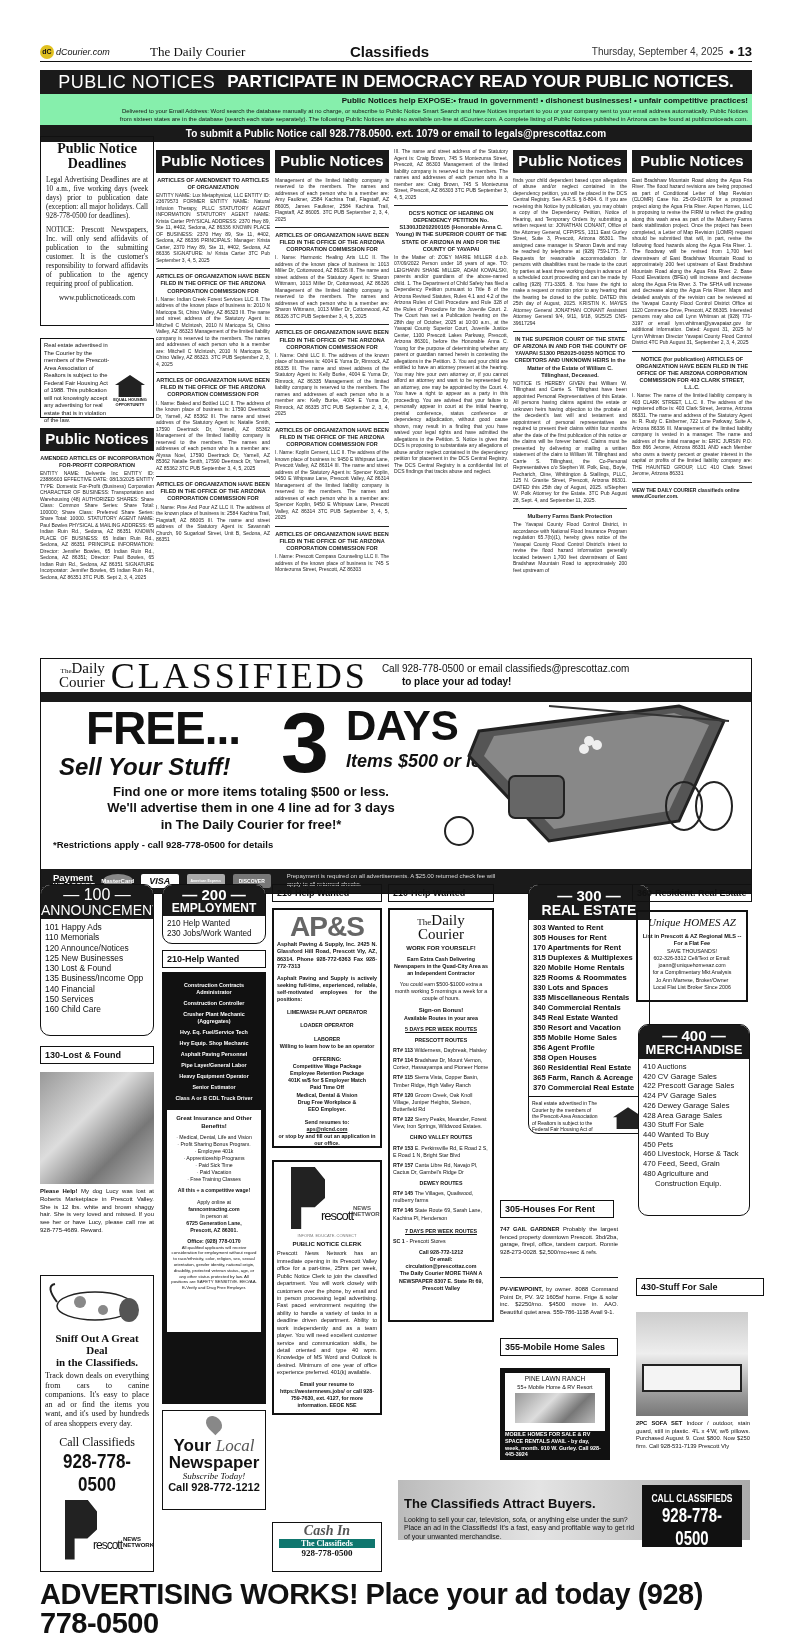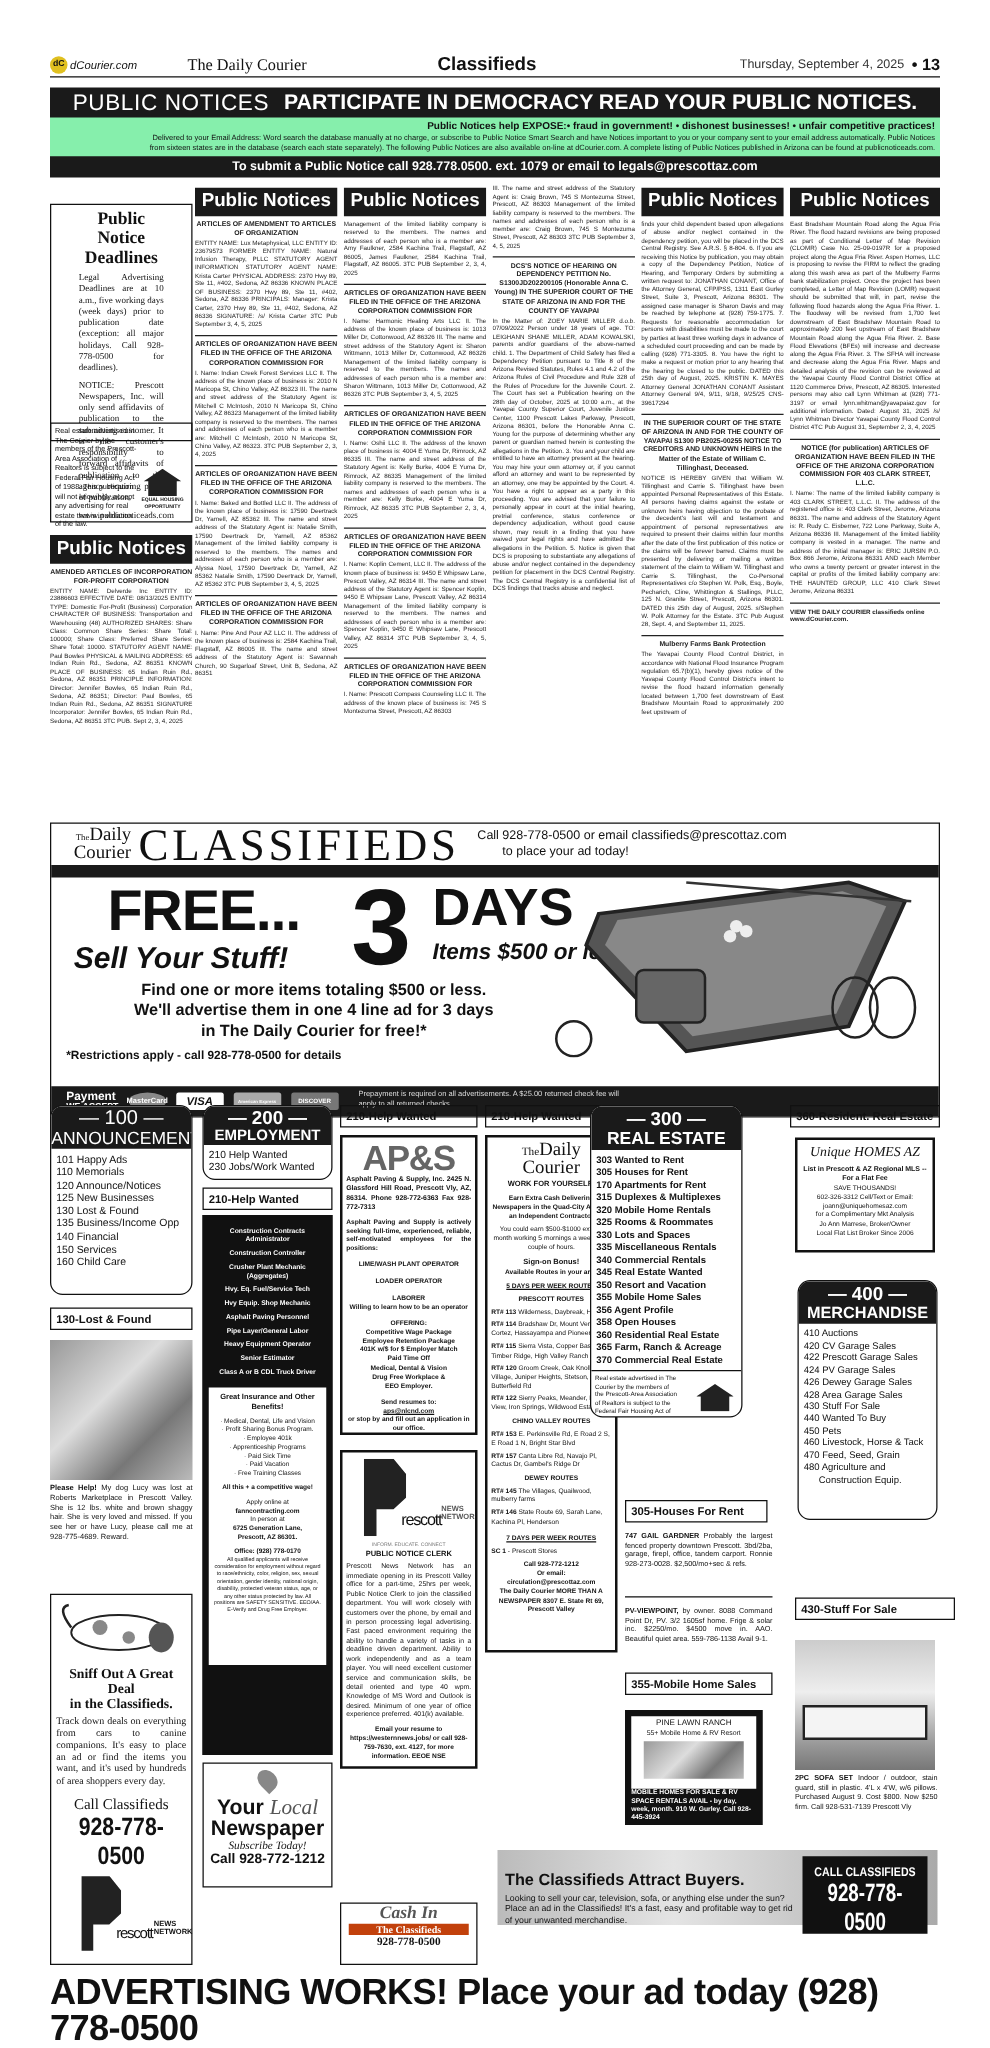--- a/index.html
+++ b/index.html
@@ -17,21 +17,21 @@
 .pnbar .t1 .a{font-size:18px;font-weight:normal;letter-spacing:.5px}
 .pnbar .t1 .b{font-size:17px;font-weight:bold}
 .pnbar .mid{background:#86efac;color:#111;padding:2px 4px;font-size:6px;text-align:right;line-height:1.35}
 .pnbar .mid .h{font-size:8px;font-weight:bold}
 .pnbar .t3{text-align:center;font-size:10px;font-weight:bold;padding-top:3px}
 .col{position:absolute;top:150px;width:114px;font-size:5px;line-height:1.3;color:#222;overflow:hidden}
 .pnh{background:#1a1a1a;color:#fff;font-weight:bold;font-size:15px;text-align:center;padding:1px 0 2px;margin-bottom:4px}
 .art h5{font-size:5.5px;text-align:center;font-weight:bold;margin:3px 0 1px}
 .art p{text-align:justify;margin-bottom:1px}
 .art{border-bottom:1px solid #222;padding-bottom:4px;margin-bottom:4px}
-.dead{left:40px;top:163px;width:114px;height:190px;border:1.5px solid #111;padding:4px 22px;font-family:"Liberation Serif",serif}
+.dead{left:40px;top:136px;width:114px;height:190px;border:1.5px solid #111;padding:4px 5px;font-family:"Liberation Serif",serif}
 .dead h2{font-size:14px;text-align:center;line-height:1.1;margin-bottom:4px}
 .dead p{font-size:7.2px;line-height:1.25;text-align:justify;margin-bottom:5px}
 .eho{left:40px;top:338px;width:114px;height:80px;border:1.5px solid #111;padding:3px;font-size:5.8px;line-height:1.3}
 .eho .logo{position:absolute;right:4px;bottom:4px;width:38px;height:38px;text-align:center;font-size:4px;font-weight:bold}
 .eho .house{width:30px;height:22px;margin:0 auto;background:#222;clip-path:polygon(50% 0,100% 45%,88% 45%,88% 100%,12% 100%,12% 45%,0 45%)}
 .cls{left:40px;top:658px;width:712px;height:236px;border:1.5px solid #111}
 .cls .top{height:33px;display:flex;align-items:center;padding-left:18px}
 .cls .brand{font-family:"Liberation Serif",serif;font-size:12px;line-height:.9;text-align:right;margin-right:6px}
 .cls .big{font-family:"Liberation Serif",serif;font-size:36px;letter-spacing:3px;font-weight:normal}
 .cls .call{margin-left:14px;font-size:10px;line-height:1.25}
@@ -182,21 +182,21 @@
     </div>
   <div style="font-weight:bold">VIEW THE DAILY COURIER classifieds online www.dCourier.com.</div>
 </div>
 
 <div class="abs cls">
   <div class="top">
     <div class="brand"><span style="font-size:7px">The</span><span style="font-size:15px">Daily</span><br><span style="font-size:15px">Courier</span></div>
     <div class="big">CLASSIFIEDS</div>
     <div class="call">
         <div>Call 928-778-0500 or email classifieds@prescottaz.com</div>
-        <div style="font-weight:normal;padding-left:20px">to place your ad today!</div>
+        <div style="font-weight:bold;padding-left:20px">to place your ad today!</div>
       </div>
   </div>
   <div class="bar"></div>
   <div class="free">FREE...</div>
   <div class="three">3</div>
   <div class="days">DAYS</div>
   <div class="sell">Sell Your Stuff!</div>
   <div class="items">Items $500 or less</div>
   <div class="body" style="width:340px;left:40px">
     <div>Find one or more items totaling $500 or less.</div>
@@ -355,21 +355,21 @@
       </div>
   </div>
   <div class="ctr" style="font-size:4px;color:#777">INFORM. EDUCATE. CONNECT</div>
   <div class="ctr" style="font-weight:bold;font-size:6px;margin:2px 0">PUBLIC NOTICE CLERK</div>
   <div style="font-size:5.5px">Prescott News Network has an immediate opening in its Prescott Valley office for a part-time, 25hrs per week, Public Notice Clerk to join the classified department. You will work closely with customers over the phone, by email and in person processing legal advertising. Fast paced environment requiring the ability to handle a variety of tasks in a deadline driven department. Ability to work independently and as a team player. You will need excellent customer service and communication skills, be detail oriented and type 40 wpm. Knowledge of MS Word and Outlook is desired. Minimum of one year of office experience preferred. 401(k) available.</div>
   <div class="ctr" style="font-weight:bold;margin-top:4px">Email your resume to https://westernnews.jobs/ or call 928-759-7630, ext. 4127, for more information. EEOE NSE</div>
 </div>
 
 <div class="abs" style="left:272px;top:1522px;width:110px;height:50px;border:1px solid #111;text-align:center;font-family:'Liberation Serif',serif">
   <div style="font-size:14px;font-style:italic;color:#555;font-weight:bold">Cash In</div>
-  <div style="font-size:8px;font-weight:bold;background:#c2410c;color:#fff;margin:0 6px">The Classifieds</div>
+  <div style="font-size:8px;font-weight:bold;background:#0f766e;color:#fff;margin:0 6px">The Classifieds</div>
   <div style="font-size:9px;font-weight:bold">928-778-0500</div>
 </div>
 
 <div class="sec" style="left:388px;top:884px;width:106px">210-Help Wanted</div>
 <div class="ad" style="left:388px;top:908px;width:106px;height:414px;padding:3px">
   <div class="ctr" style="font-family:'Liberation Serif',serif;font-size:15px;line-height:.95"><span style="font-size:9px">The</span><span>Daily</span><br><span>Courier</span></div>
   <div class="ctr" style="font-weight:bold;font-size:6px;margin-top:2px">WORK FOR YOURSELF!</div>
   <div class="ctr" style="font-weight:bold;margin-top:4px">Earn Extra Cash Delivering Newspapers in the Quad-City Area as an Independent Contractor</div>
   <div class="ctr" style="margin-top:4px">You could earn $500-$1000 extra a month working 5 mornings a week for a couple of hours.</div>
   <div class="ctr" style="font-weight:bold;font-size:6px;margin-top:4px">Sign-on Bonus!</div>
@@ -388,21 +388,21 @@
   <div style="margin-top:3px"><b>RT# 145</b> <span>The Villages, Quailwood, mulberry farms</span></div>
   <div style="margin-top:3px"><b>RT# 146</b> <span>State Route 69, Sarah Lane, Kachina Pl, Henderson</span></div>
   <div class="ctr" style="font-weight:bold;text-decoration:underline;margin-top:6px">7 DAYS PER WEEK ROUTES</div>
   <div style="margin-top:3px"><b>SC 1</b> <span>- Prescott Stores</span></div>
   <div class="ctr" style="font-weight:bold;margin-top:4px">Call 928-772-1212</div>
   <div class="ctr" style="font-weight:bold">Or email:</div>
   <div class="ctr" style="font-weight:bold">circulation@prescottaz.com</div>
   <div class="ctr" style="font-weight:bold">The Daily Courier MORE THAN A NEWSPAPER 8307 E. State Rt 69, Prescott Valley</div>
 </div>
 
-<div class="catbox" style="left:472px;top:884px;width:122px;height:250px">
+<div class="catbox" style="left:528px;top:884px;width:122px;height:250px">
   <div class="hd" style="padding:3px 0">
       <div style="font-size:15px;font-weight:bold">— 300 —</div>
       <div style="font-size:14px;font-weight:bold">REAL ESTATE</div>
     </div>
   <ul style="font-size:7.6px;font-weight:bold;line-height:1.32">
     <li>303 Wanted to Rent</li>
     <li>305 Houses for Rent</li>
     <li>170 Apartments for Rent</li>
     <li>315 Duplexes &amp; Multiplexes</li>
     <li>320 Mobile Home Rentals</li>

